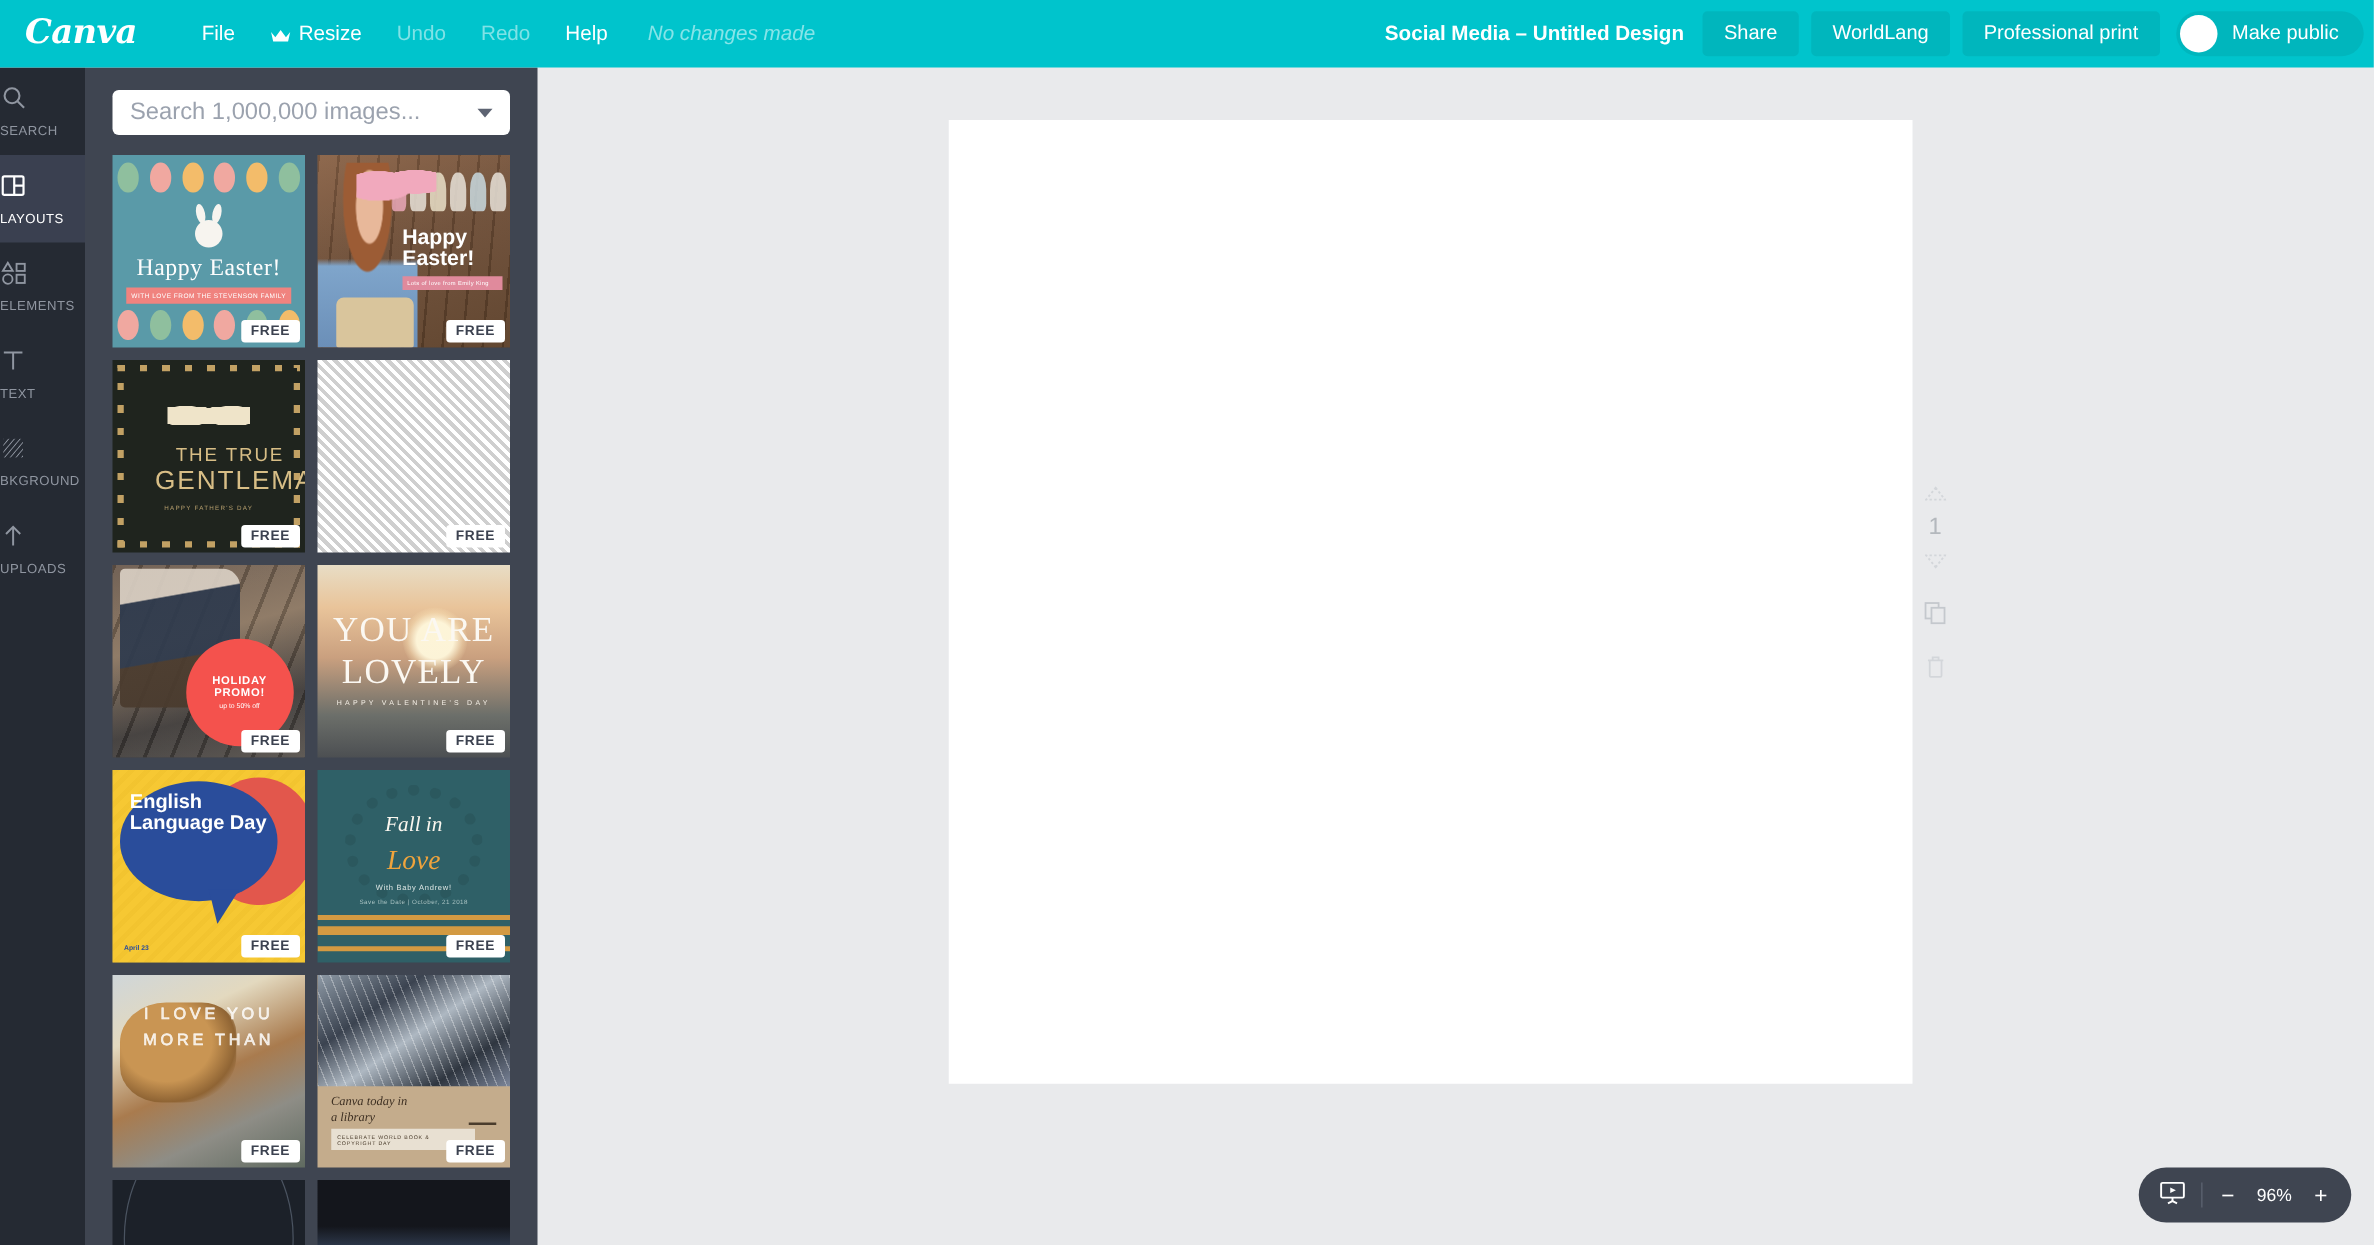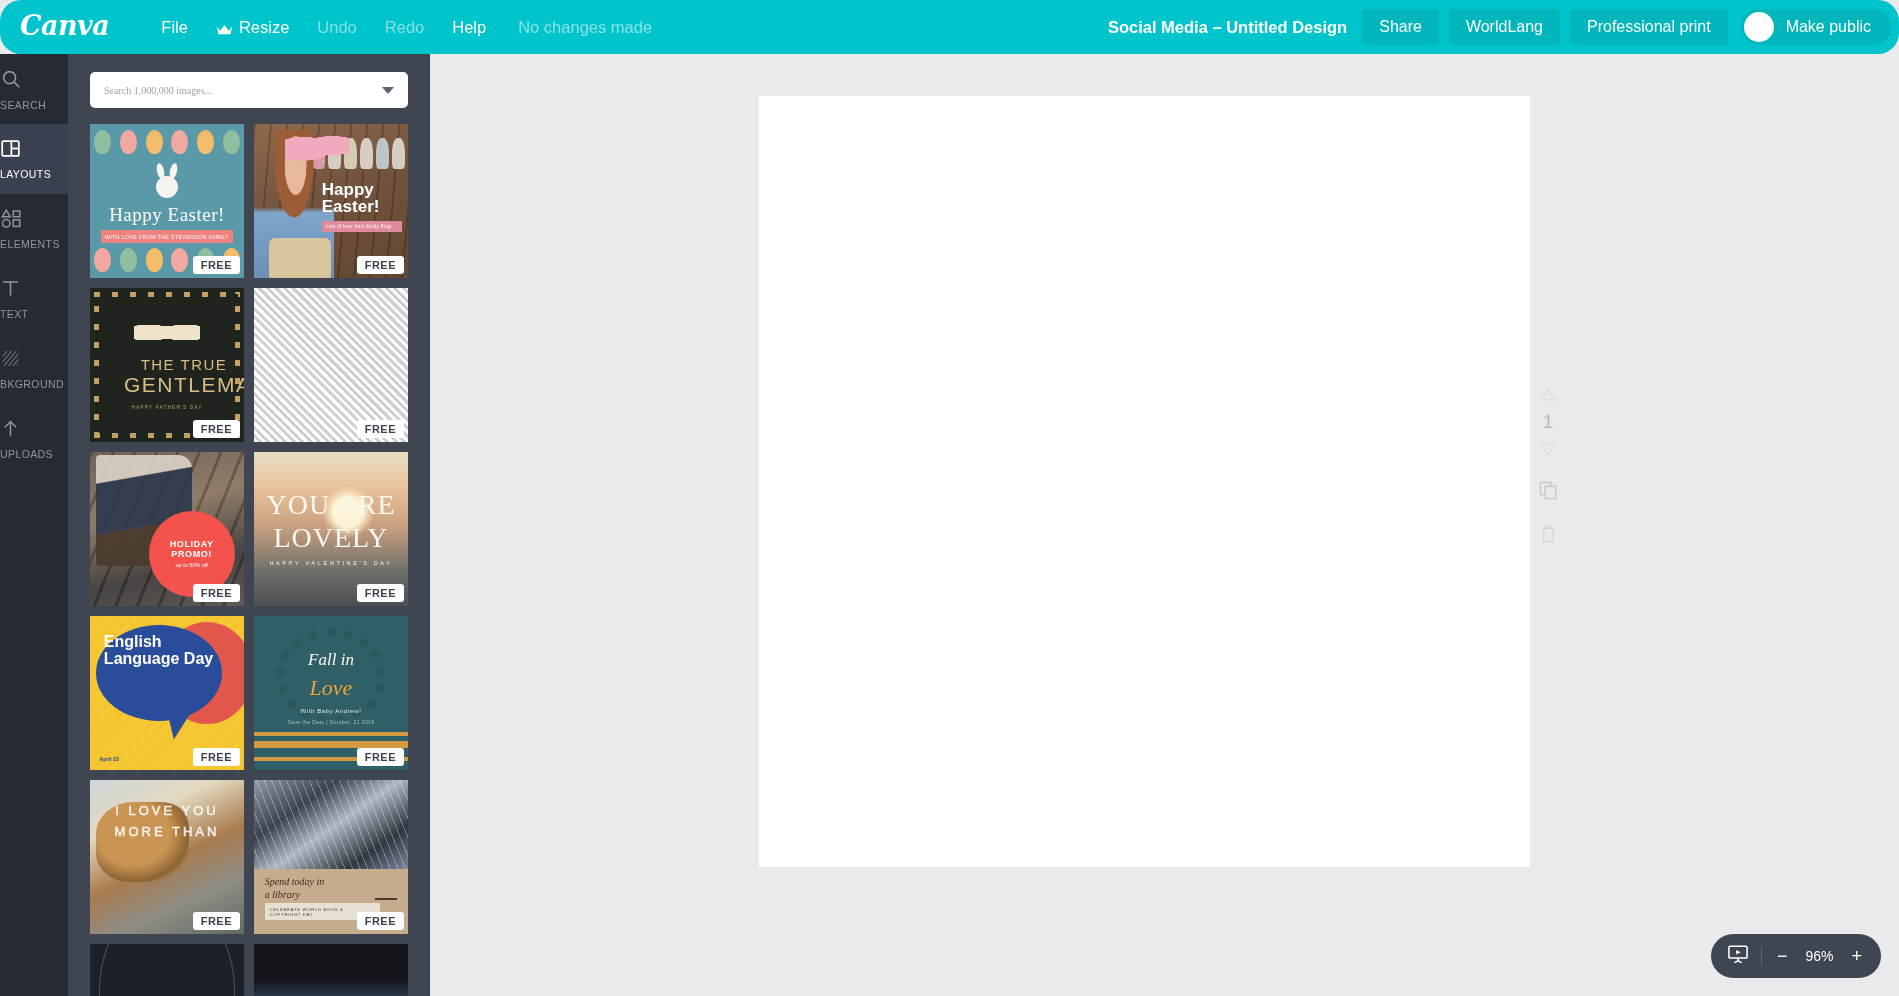--- a/index.html
+++ b/index.html
@@ -10,39 +10,38 @@
     background: #e9eaec;
   }
 
   
   .topbar {
     position: absolute; top: 0; left: 0;
     width: 1899px; height: 54px;
     background: #00c4cc;
     display: flex; align-items: center;
     z-index: 50;
-    border-radius: 21px;
   }
   .canva-logo {
     margin-left: 20px; margin-right: 38px;
     color: #fff; font-size: 27px;
     font-family: "DejaVu Serif", serif;
     font-style: italic; font-weight: 700;
     letter-spacing: -0.5px;
     line-height: 1;
     padding-bottom: 4px;
   }
   .menu-item {
     color: #ffffff; font-size: 16.5px;
     padding: 6px 14px; cursor: pointer;
     white-space: nowrap;
     display: flex; align-items: center; gap: 6px;
   }
   .menu-item.dim { color: #7fe2e6; }
-  .menu-item.nochange { color: #86e4e8; padding-left: 18px; }
+  .menu-item.nochange { color: #86e4e8; font-style: italic; padding-left: 18px; }
   .crown { display: inline-block; width: 17px; height: 12px; }
   .topbar-right {
     margin-left: auto; display: flex; align-items: center;
     padding-right: 8px; gap: 0;
   }
   .doc-title {
     color: #fff; font-size: 16.5px; font-weight: bold;
     margin-right: 10px; white-space: nowrap;
   }
   .tbtn {
@@ -95,22 +94,22 @@
   }
   .panel-inner { padding: 18px 22px 0 22px; }
   .search-box {
     position: relative;
     background: #fff; border-radius: 5px;
     height: 36px; display: flex; align-items: center;
     padding: 0 14px;
   }
   .search-box input {
     border: none; outline: none; background: transparent;
-    font-size: 10px; color: #5a6070;
-    font-family: Liberation Serif, serif;
+    font-size: 19px; color: #5a6070;
+    font-family: Liberation Sans, sans-serif;
     width: 100%;
   }
   .search-box input::placeholder { color: #9ba2ae; }
   .caret-down {
     width: 0; height: 0;
     border-left: 6px solid transparent;
     border-right: 6px solid transparent;
     border-top: 7px solid #5d6372;
     flex: none; margin-left: 6px; cursor: pointer;
   }
@@ -622,21 +621,21 @@
 
       <div class="thumb t9">
         <div class="food"></div>
         <div class="ltxt">I LOVE YOU MORE THAN</div>
         <div class="free-badge">FREE</div>
       </div>
 
       <div class="thumb t10">
         <div class="photo"></div>
         <div class="st1">
-          <span>Spend today in</span><br>
+          <span>Canva today in</span><br>
           <span>a library</span>
         </div>
         <div class="dash"></div>
         <div class="st2">CELEBRATE WORLD BOOK &amp; COPYRIGHT DAY</div>
         <div class="free-badge">FREE</div>
       </div>
 
       <div class="thumb t11">
         <div class="arcs"></div>
       </div>

